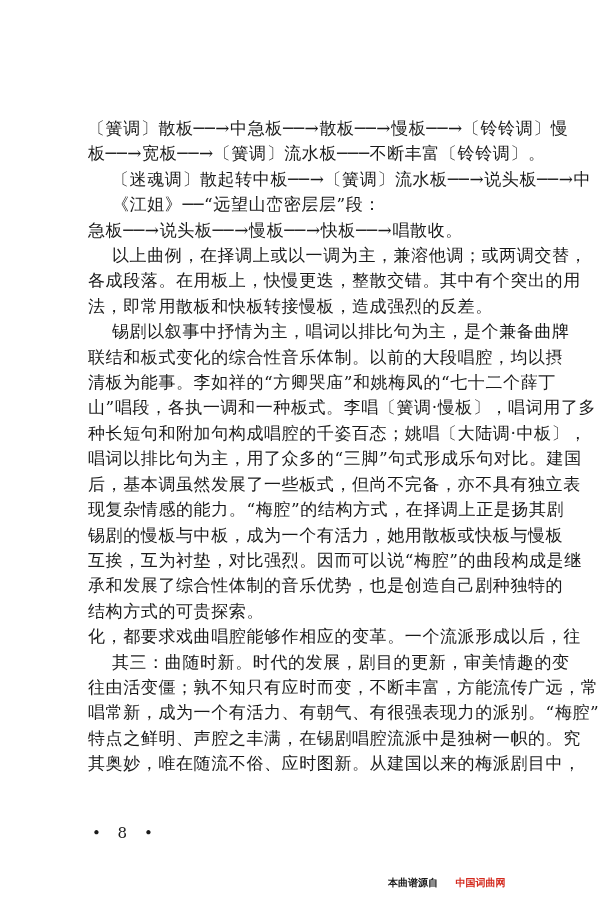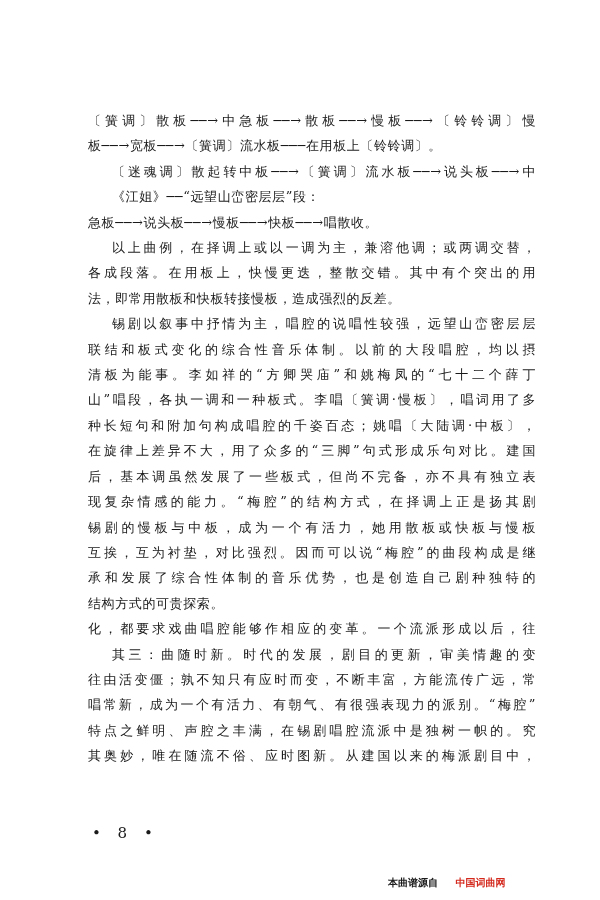--- a/index.html
+++ b/index.html
@@ -1,22 +1,22 @@
 <!DOCTYPE html>
 <html><head>
 <meta charset="utf-8">
 <style>
   html, body { margin: 0; padding: 0; }
   body {
     width: 600px; height: 900px; background: #ffffff; position: relative; overflow: hidden;
     font-family: "DejaVu Serif", "Liberation Serif", serif; color: #1a1a1a;
   }
   .page {
-    position: absolute; left: 88px; top: 108px; width: 448px;
-    font-size: 13px; line-height: 25.4px;
+    position: absolute; left: 88px; top: 116px; width: 448px;
+    font-size: 17px; line-height: 25.4px;
   }
   .line { display: block; white-space: nowrap; letter-spacing: 0.6px; }
   .line.indent { padding-left: 24px; }
   .line.justify { text-align: justify; text-align-last: justify; }
   .folio {
     position: absolute; left: 92px; top: 824px;
     font-size: 15px; letter-spacing: 6px; color: #1a1a1a;
   }
   .watermark {
     position: absolute; left: 388px; top: 876px;
@@ -24,33 +24,33 @@
     font-size: 10px; font-weight: bold; white-space: nowrap;
   }
   .wm-a { color: #1a1a1a; margin-right: 14px; }
   .wm-b { color: #d42a1e; }
 </style>
 </head>
 <body>
 
 <div class="page">
   <span class="line justify">〔簧调〕散板──→中急板──→散板──→慢板──→〔铃铃调〕慢</span>
-  <span class="line">板──→宽板──→〔簧调〕流水板───在用板上〔铃铃调〕。</span>
+  <span class="line">板──→宽板──→〔簧调〕流水板───不断丰富〔铃铃调〕。</span>
   <span class="line indent justify">〔迷魂调〕散起转中板──→〔簧调〕流水板──→说头板──→中</span>
   <span class="line indent">《江姐》──“远望山峦密层层”段：</span>
   <span class="line">急板──→说头板──→慢板──→快板──→唱散收。</span>
   <span class="line indent justify">以上曲例，在择调上或以一调为主，兼溶他调；或两调交替，</span>
   <span class="line justify">各成段落。在用板上，快慢更迭，整散交错。其中有个突出的用</span>
   <span class="line">法，即常用散板和快板转接慢板，造成强烈的反差。</span>
-  <span class="line indent justify">锡剧以叙事中抒情为主，唱腔的说唱性较强，远望山峦密层层</span>
+  <span class="line indent justify">锡剧以叙事中抒情为主，唱词以排比句为主，是个兼备曲牌</span>
   <span class="line justify">联结和板式变化的综合性音乐体制。以前的大段唱腔，均以摂</span>
   <span class="line justify">清板为能事。李如祥的“方卿哭庙”和姚梅凤的“七十二个薛丁</span>
   <span class="line justify">山”唱段，各执一调和一种板式。李唱〔簧调·慢板〕，唱词用了多</span>
   <span class="line justify">种长短句和附加句构成唱腔的千姿百态；姚唱〔大陆调·中板〕，</span>
-  <span class="line justify">在旋律上差异不大，用了众多的“三脚”句式形成乐句对比。建国</span>
+  <span class="line justify">唱词以排比句为主，用了众多的“三脚”句式形成乐句对比。建国</span>
   <span class="line justify">后，基本调虽然发展了一些板式，但尚不完备，亦不具有独立表</span>
   <span class="line justify">现复杂情感的能力。“梅腔”的结构方式，在择调上正是扬其剧</span>
   <span class="line justify">锡剧的慢板与中板，成为一个有活力，她用散板或快板与慢板</span>
   <span class="line justify">互挨，互为衬垫，对比强烈。因而可以说“梅腔”的曲段构成是继</span>
   <span class="line justify">承和发展了综合性体制的音乐优势，也是创造自己剧种独特的</span>
   <span class="line">结构方式的可贵探索。</span>
   <span class="line justify">化，都要求戏曲唱腔能够作相应的变革。一个流派形成以后，往</span>
   <span class="line indent justify">其三：曲随时新。时代的发展，剧目的更新，审美情趣的变</span>
   <span class="line justify">往由活变僵；孰不知只有应时而变，不断丰富，方能流传广远，常</span>
   <span class="line justify">唱常新，成为一个有活力、有朝气、有很强表现力的派别。“梅腔”</span>

